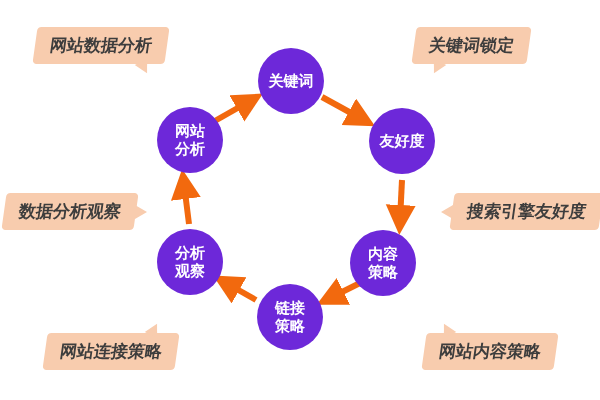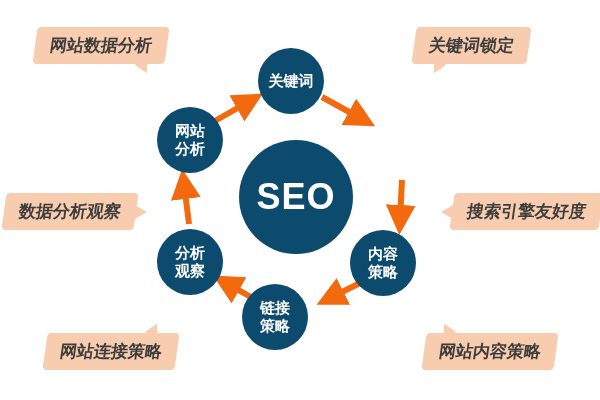--- a/index.html
+++ b/index.html
@@ -10,21 +10,21 @@
     height: 400px;
     background: #ffffff;
     overflow: hidden;
     font-family: "Liberation Sans", sans-serif;
   }
   .arrows { position: absolute; left: 0; top: 0; width: 600px; height: 400px; }
 
   .node {
     position: absolute;
     border-radius: 50%;
-    background: #0c4a6e;
+    background: #6d28d9;
     color: #ffffff;
     display: flex;
     flex-direction: column;
     align-items: center;
     justify-content: center;
     text-align: center;
     font-weight: bold;
   }
   .node.small { width: 66px; height: 66px; font-size: 15px; line-height: 18px; }
   .node.center {
@@ -76,40 +76,40 @@
       </marker>
     </defs>
     <line x1="213" y1="122" x2="250" y2="101" stroke="#f2690e" stroke-width="6" marker-end="url(#ah)"></line>
     <line x1="322" y1="97" x2="362" y2="119" stroke="#f2690e" stroke-width="6" marker-end="url(#ah)"></line>
     <line x1="402" y1="180" x2="400" y2="220" stroke="#f2690e" stroke-width="6" marker-end="url(#ah)"></line>
     <line x1="366" y1="280" x2="330" y2="298" stroke="#f2690e" stroke-width="6" marker-end="url(#ah)"></line>
     <line x1="256" y1="300" x2="226" y2="283" stroke="#f2690e" stroke-width="6" marker-end="url(#ah)"></line>
     <line x1="189" y1="224" x2="184" y2="184" stroke="#f2690e" stroke-width="6" marker-end="url(#ah)"></line>
   </svg>
 
-  <div class="node center" style="left:239px; top:140px;">
-    <span>SEO</span>
-  </div>
 
   <div class="node small" style="left:157px; top:107px;">
     <span>网站</span>
     <span>分析</span>
   </div>
 
   <div class="node small" style="left:258px; top:48px;">
     <span>关键词</span>
   </div>
 
+  <div class="node small" style="left:369px; top:108px;">
+    <span>友好度</span>
+  </div>
 
   <div class="node small" style="left:350px; top:230px;">
     <span>内容</span>
     <span>策略</span>
   </div>
 
-  <div class="node small" style="left:242px; top:284px;">
+  <div class="node small" style="left:257px; top:284px;">
     <span>链接</span>
     <span>策略</span>
   </div>
 
   <div class="node small" style="left:157px; top:229px;">
     <span>分析</span>
     <span>观察</span>
   </div>
 
   <div class="callout" style="left:35px; top:27px;">

